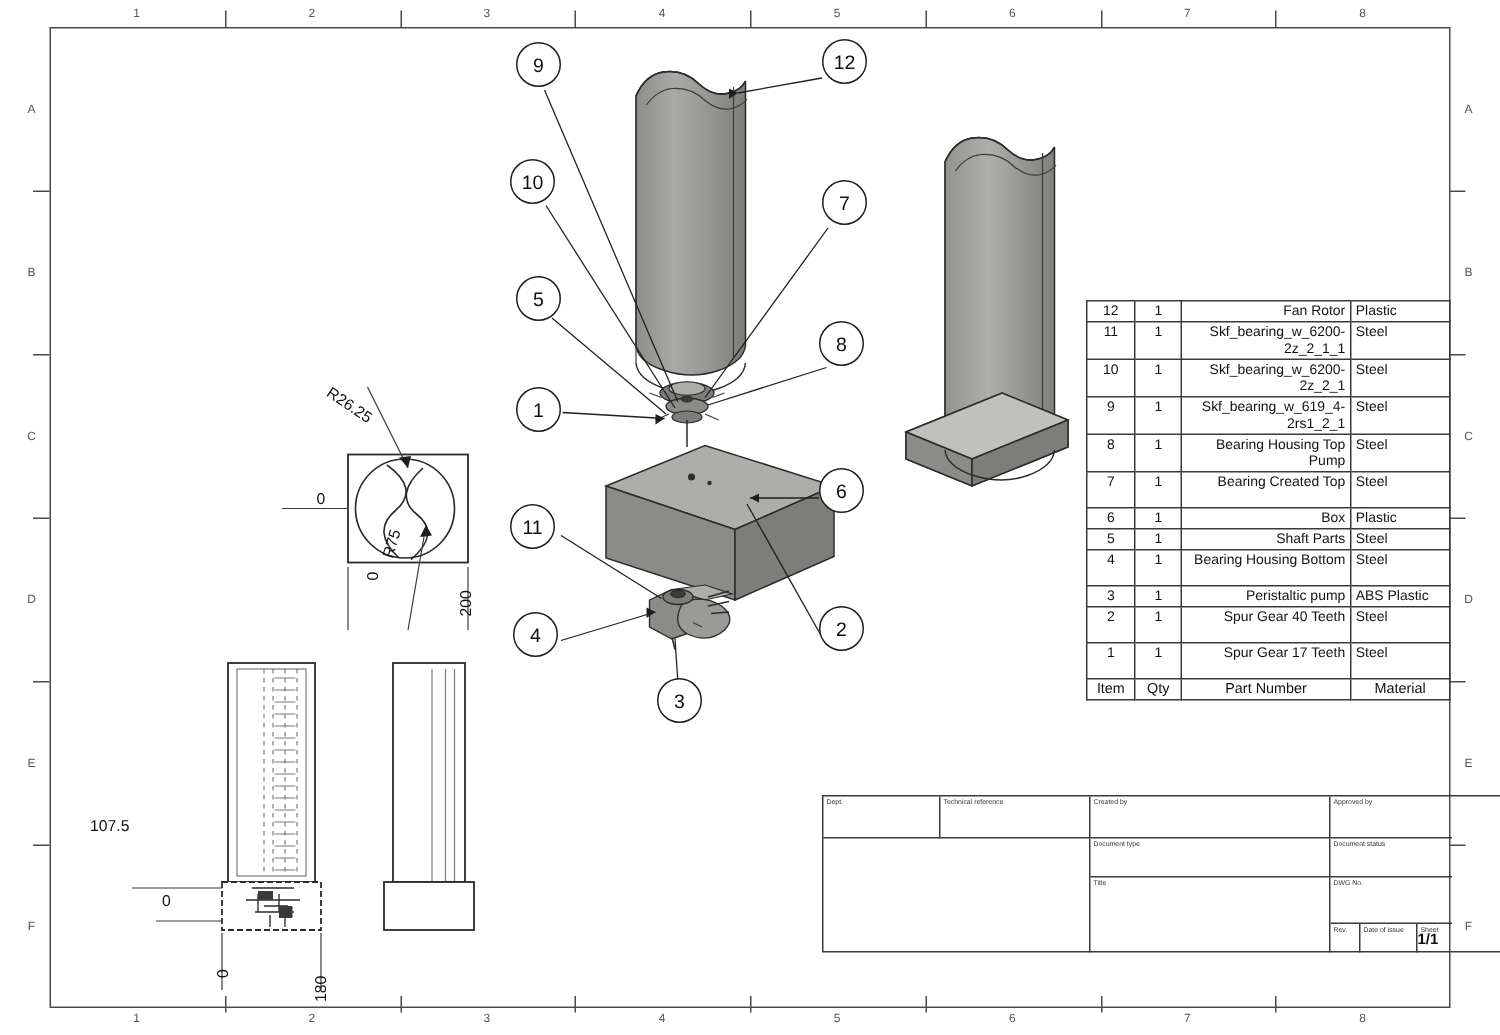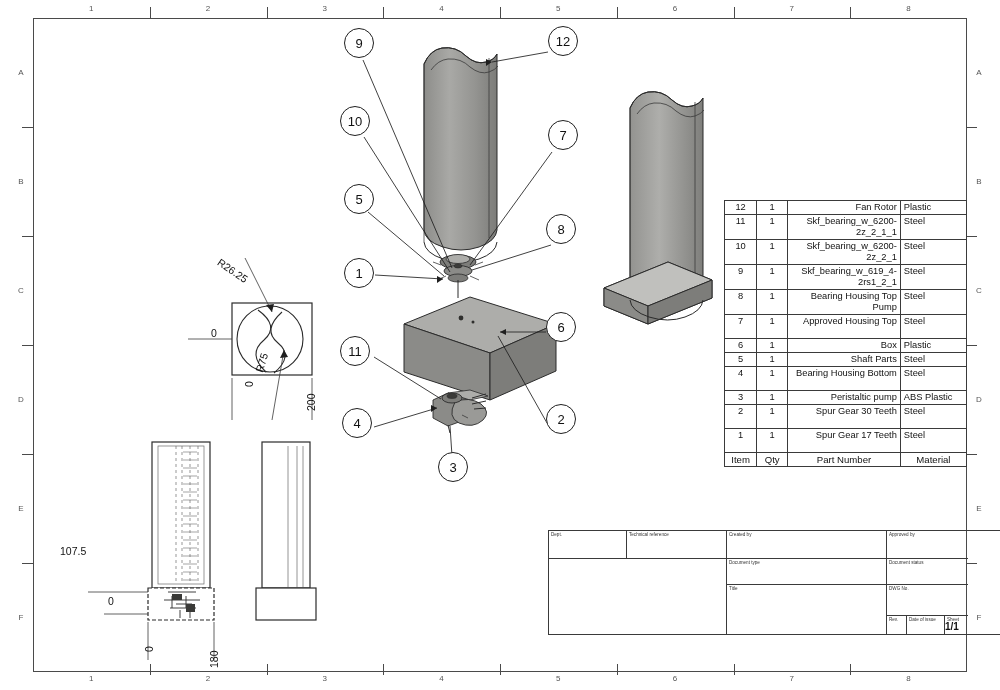--- a/index.html
+++ b/index.html
@@ -305,21 +305,21 @@
         </tr>
         <tr class="r2">
           <td class="c-item">8</td>
           <td class="c-qty">1</td>
           <td class="c-pn">Bearing Housing Top Pump</td>
           <td class="c-mat">Steel</td>
         </tr>
         <tr class="r2">
           <td class="c-item">7</td>
           <td class="c-qty">1</td>
-          <td class="c-pn">Approved Housing Top</td>
+          <td class="c-pn">Bearing Created Top</td>
           <td class="c-mat">Steel</td>
         </tr>
         <tr class="r1">
           <td class="c-item">6</td>
           <td class="c-qty">1</td>
           <td class="c-pn">Box</td>
           <td class="c-mat">Plastic</td>
         </tr>
         <tr class="r1">
           <td class="c-item">5</td>
@@ -335,21 +335,21 @@
         </tr>
         <tr class="r1">
           <td class="c-item">3</td>
           <td class="c-qty">1</td>
           <td class="c-pn">Peristaltic pump</td>
           <td class="c-mat">ABS Plastic</td>
         </tr>
         <tr class="r2">
           <td class="c-item">2</td>
           <td class="c-qty">1</td>
-          <td class="c-pn">Spur Gear 30 Teeth</td>
+          <td class="c-pn">Spur Gear 40 Teeth</td>
           <td class="c-mat">Steel</td>
         </tr>
         <tr class="r2">
           <td class="c-item">1</td>
           <td class="c-qty">1</td>
           <td class="c-pn">Spur Gear 17 Teeth</td>
           <td class="c-mat">Steel</td>
         </tr>
         <tr class="hdr">
           <td class="c-item">Item</td>

